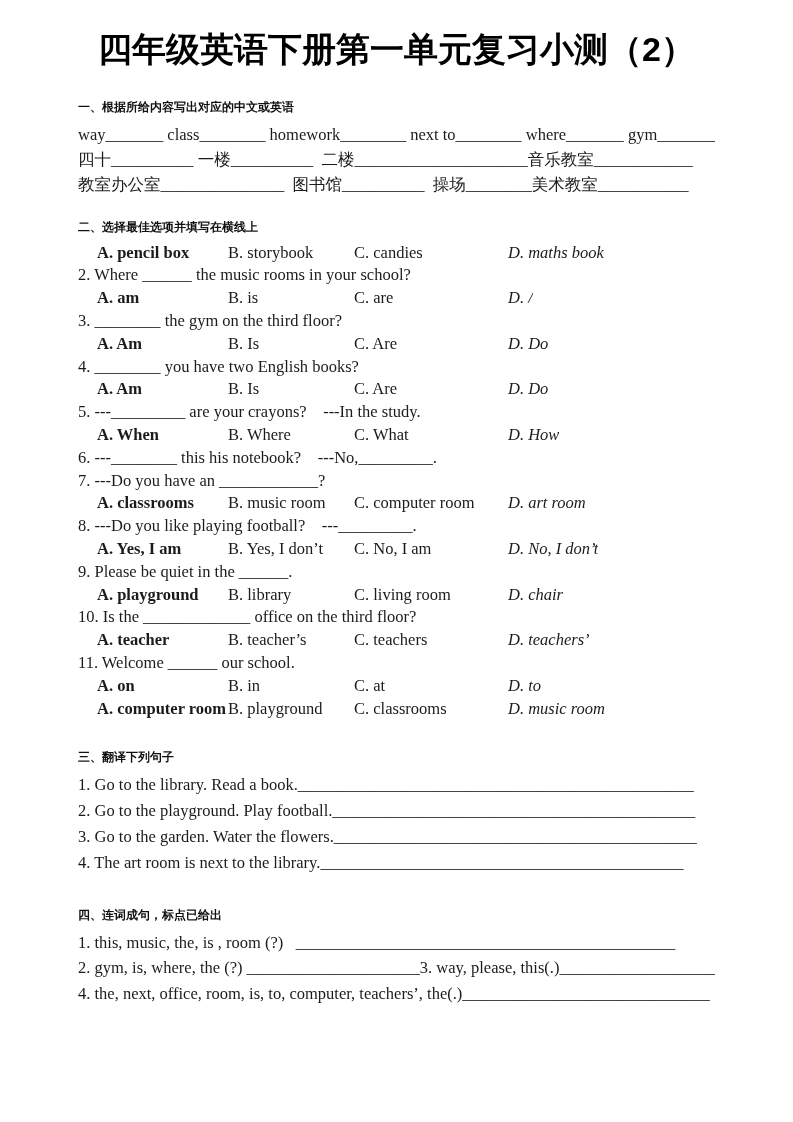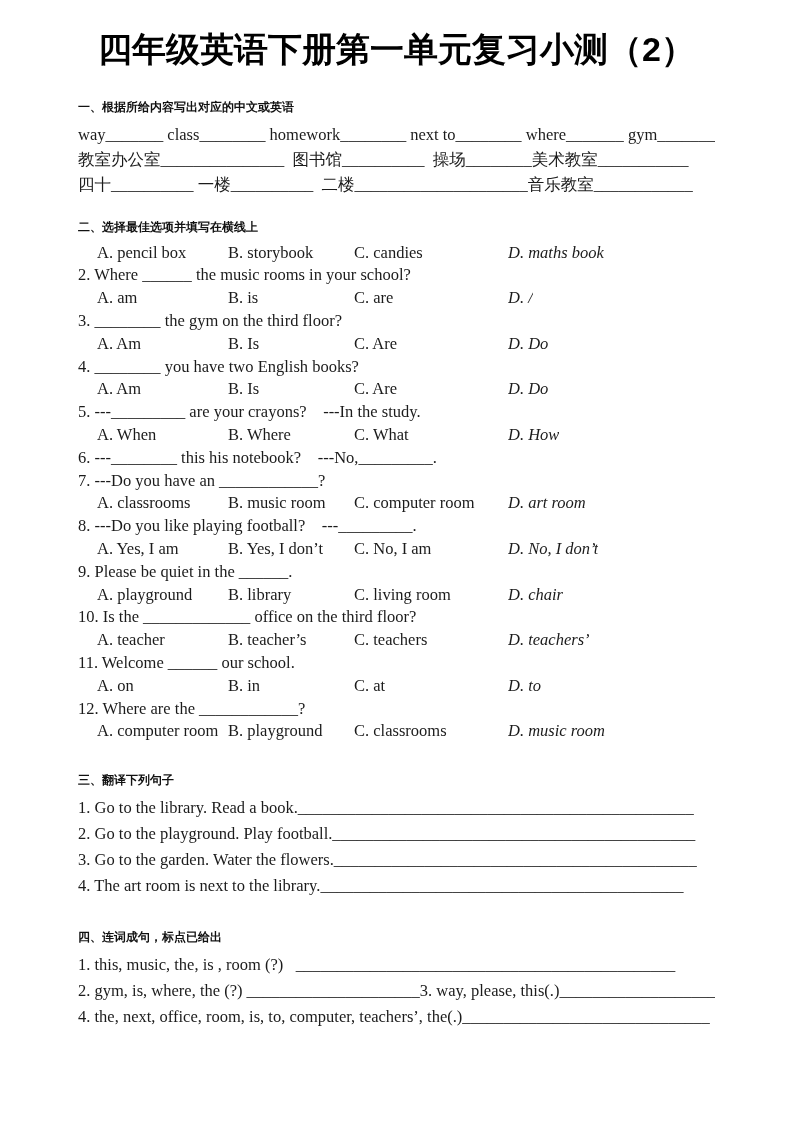--- a/index.html
+++ b/index.html
@@ -22,38 +22,38 @@
     margin-bottom:3px; color:#111;
   }
   .fill-line { white-space:pre; overflow:hidden; line-height:25.2px; }
   .sec1 { margin-top:23px; }
   .sec2 { margin-top:17px; }
   .sec3 { margin-top:25px; }
   .sec4 { margin-top:27px; }
   .q-stem { white-space:pre; overflow:hidden; line-height:22.8px; }
   .q-opts { display:flex; padding-left:19px; line-height:22.8px; }
   .q-opts .o { flex:0 0 auto; white-space:nowrap; overflow:hidden; }
-  .o-a { width:131px; }
+  .o-a { width:131px;font-weight:bold; }
   .o-b { width:126px; }
   .o-c { width:154px; }
   .o-d { flex:1 1 auto;font-style:italic; }
   .sec3 .fill-line, .sec4 .fill-line { line-height:25.8px; }
 </style>
 </head>
 <body>
 
 <div class="page">
 
   <h1 class="title">四年级英语下册第一单元复习小测（2）</h1>
 
   <div class="sec1">
     <p class="sec-heading">一、根据所给内容写出对应的中文或英语</p>
     <p class="fill-line">way_______ class________ homework________ next to________ where_______ gym________</p>
+    <p class="fill-line">四十__________ 一楼__________  二楼_____________________音乐教室____________</p>
     <p class="fill-line">教室办公室_______________  图书馆__________  操场________美术教室___________</p>
-    <p class="fill-line">四十__________ 一楼__________  二楼_____________________音乐教室____________</p>
   </div>
 
   <div class="sec2">
     <p class="sec-heading">二、选择最佳选项并填写在横线上</p>
 
     <div>
       <div class="q-opts">
         <span class="o o-a">A. pencil box</span>
         <span class="o o-b">B. storybook</span>
         <span class="o o-c">C. candies</span>
@@ -149,21 +149,20 @@
       <p class="q-stem">11. Welcome ______ our school.</p>
       <div class="q-opts">
         <span class="o o-a">A. on</span>
         <span class="o o-b">B. in</span>
         <span class="o o-c">C. at</span>
         <span class="o o-d">D. to</span>
       </div>
     </div>
 
     <div>
-      <p class="q-stem">12. Where are the ____________?</p>
       <div class="q-opts">
         <span class="o o-a">A. computer room</span>
         <span class="o o-b">B. playground</span>
         <span class="o o-c">C. classrooms</span>
         <span class="o o-d">D. music room</span>
       </div>
     </div>
   </div>
 
   <div class="sec3">

